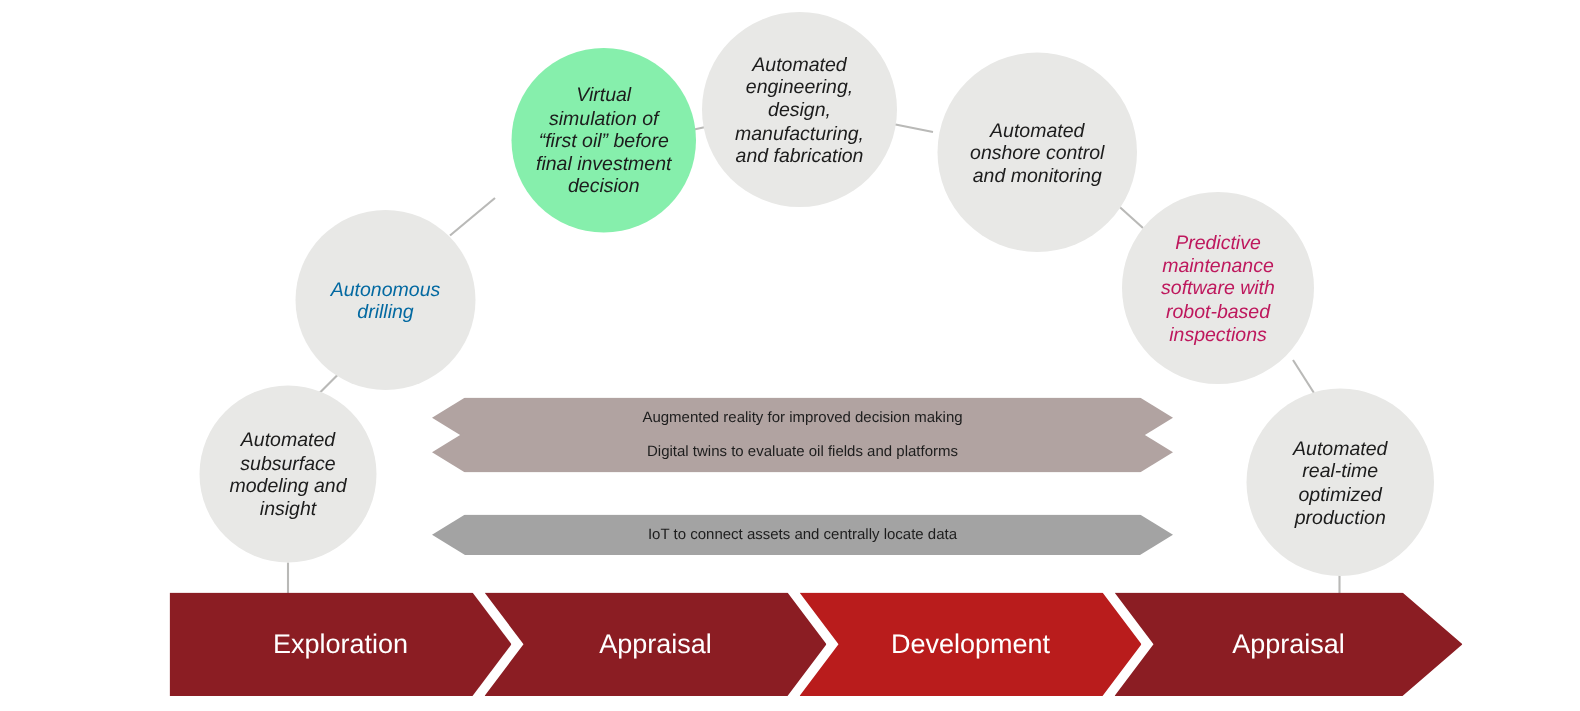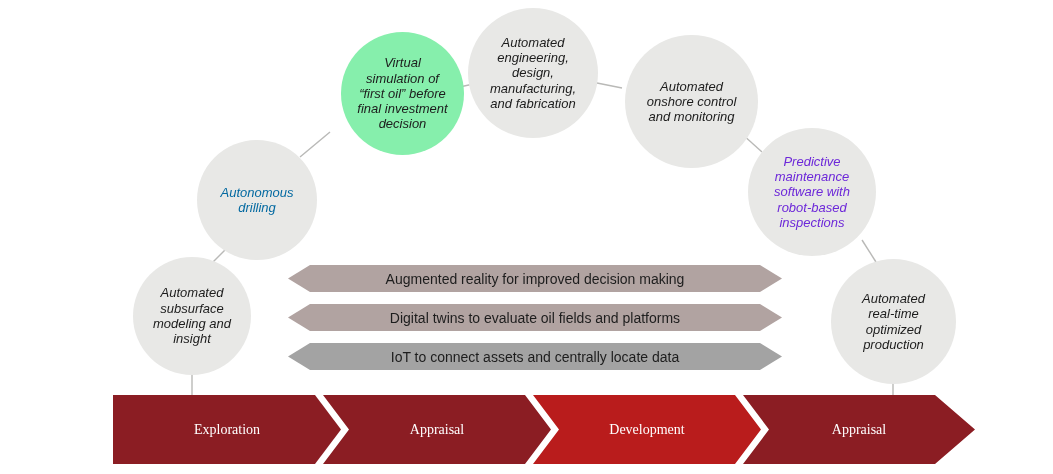--- a/index.html
+++ b/index.html
@@ -49,21 +49,21 @@
   }
 
   
   .band {
     position: absolute;
     background: #b1a3a1;
     color: #1d1d1d;
     display: flex;
     align-items: center;
     justify-content: center;
-    font-size: 14px;
+    font-size: 10px;
     z-index: 2;
     -webkit-clip-path: polygon(0% 50%, 22px 0%, calc(100% - 22px) 0%, 100% 50%, calc(100% - 22px) 100%, 22px 100%);
     clip-path: polygon(0% 50%, 22px 0%, calc(100% - 22px) 0%, 100% 50%, calc(100% - 22px) 100%, 22px 100%);
   }
 
   
   #phase-bar {
     position: absolute;
     left: 113px;
     top: 395px;
@@ -73,23 +73,22 @@
   }
   .phase {
     position: absolute;
     top: 0;
     height: 69px;
     background: #8b1d23;
     color: #ffffff;
     display: flex;
     align-items: center;
     justify-content: center;
-    font-size: 14px;
+    font-size: 18px;
     box-sizing: border-box;
-    font-family: Liberation Serif, serif;
   }
   .phase.first {
     -webkit-clip-path: polygon(0% 0%, calc(100% - 26px) 0%, 100% 50%, calc(100% - 26px) 100%, 0% 100%);
     clip-path: polygon(0% 0%, calc(100% - 26px) 0%, 100% 50%, calc(100% - 26px) 100%, 0% 100%);
   }
   .phase.mid {
     -webkit-clip-path: polygon(0% 0%, calc(100% - 26px) 0%, 100% 50%, calc(100% - 26px) 100%, 0% 100%, 26px 50%);
     clip-path: polygon(0% 0%, calc(100% - 26px) 0%, 100% 50%, calc(100% - 26px) 100%, 0% 100%, 26px 50%);
     text-align: center;
   }
@@ -138,40 +137,40 @@
 engineering,
 design,
 manufacturing,
 and fabrication</span>
       </div>
       <div class="node-circle" style="left: 625px; top: 35px; width: 133px; height: 133px; background: rgb(232, 232, 230); color: rgb(28, 28, 28);">
         <span class="node-label">Automated
 onshore control
 and monitoring</span>
       </div>
-      <div class="node-circle" style="left: 748px; top: 128px; width: 128px; height: 128px; background: rgb(232, 232, 230); color: #6d28d9;">
+      <div class="node-circle" style="left: 748px; top: 128px; width: 128px; height: 128px; background: rgb(232, 232, 230); color: #be185d;">
         <span class="node-label">Predictive
 maintenance
 software with
 robot-based
 inspections</span>
       </div>
       <div class="node-circle" style="left: 831px; top: 259px; width: 125px; height: 125px; background: rgb(232, 232, 230); color: rgb(28, 28, 28);">
         <span class="node-label">Automated
 real-time
 optimized
 production</span>
       </div>
     </div>
 
   <div id="bands-layer">
       <div class="band" style="left: 288px; top: 265px; width: 494px; height: 27px; background: rgb(177, 163, 161);">
         <span>Augmented reality for improved decision making</span>
       </div>
-      <div class="band" style="left: 288px; top: 304px; width: 494px; height: 27px; background: rgb(177, 163, 161);">
+      <div class="band" style="left: 288px; top: 288px; width: 494px; height: 27px; background: rgb(177, 163, 161);">
         <span>Digital twins to evaluate oil fields and platforms</span>
       </div>
       <div class="band" style="left: 288px; top: 343px; width: 494px; height: 27px; background: #a3a3a3;">
         <span>IoT to connect assets and centrally locate data</span>
       </div>
     </div>
 
   <div id="phase-bar">
       <div class="phase first" style="left: 0px; width: 228px; background: rgb(139, 29, 35); color: rgb(255, 255, 255); z-index: 10;">
         <span class="phase-label">Exploration</span>

